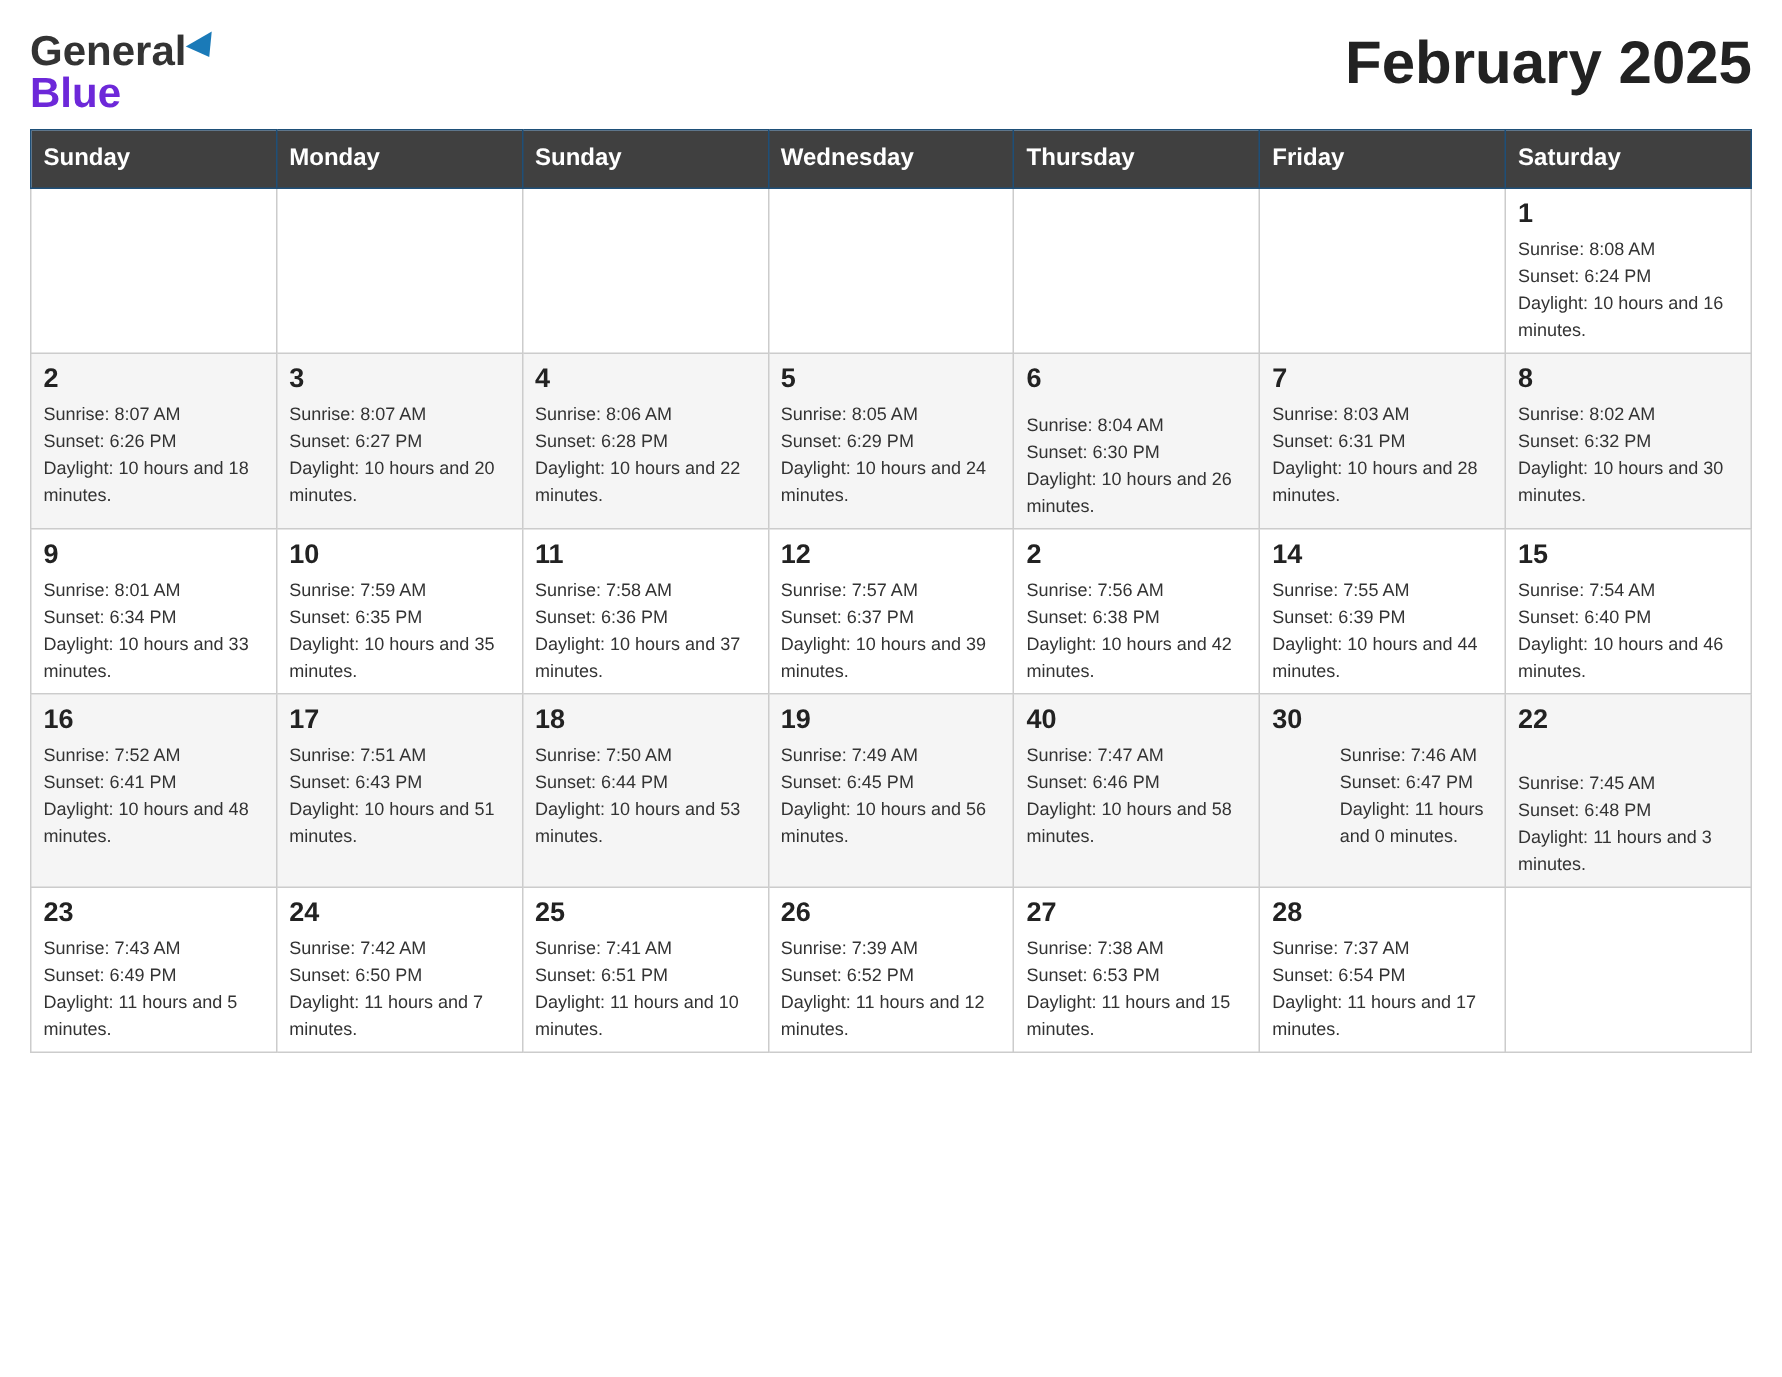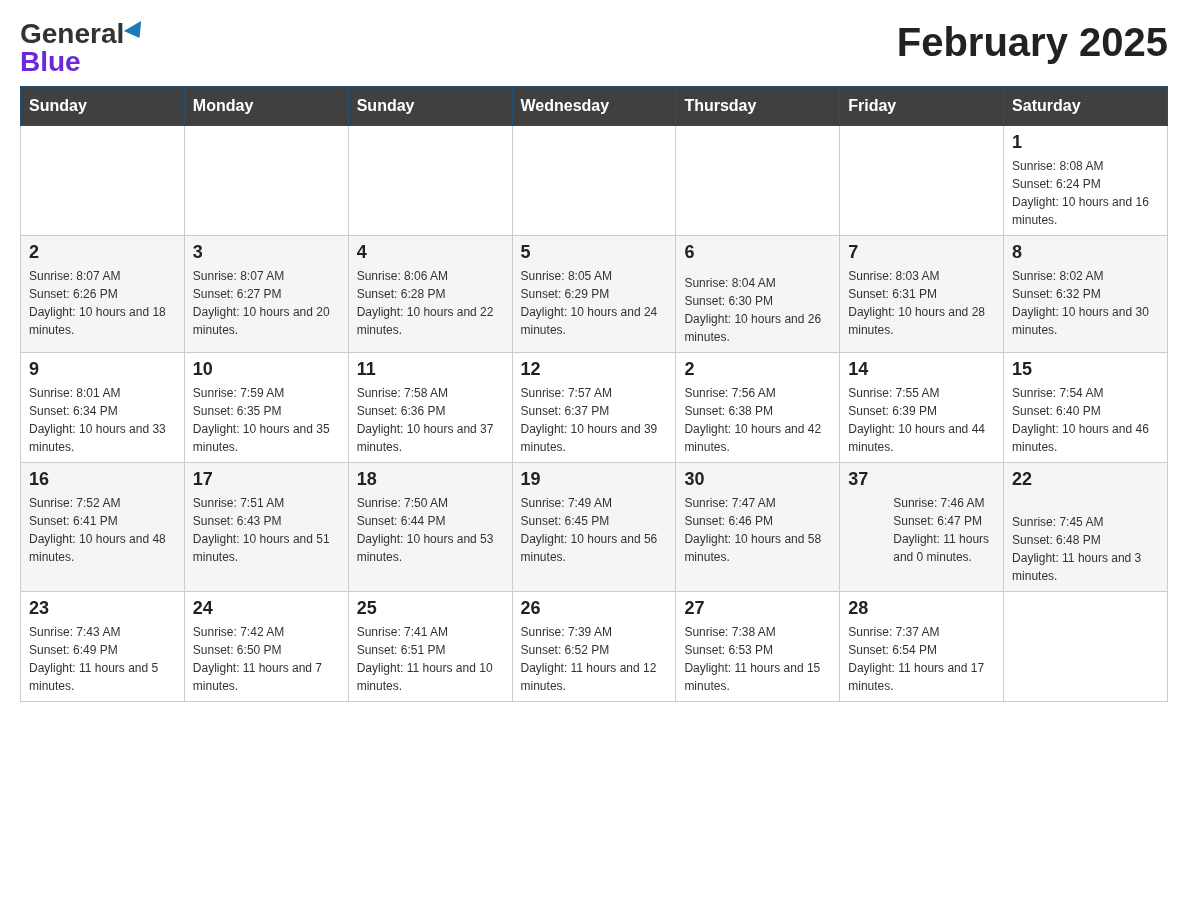--- a/index.html
+++ b/index.html
@@ -258,27 +258,27 @@
 Sunset: 6:44 PM
 Daylight: 10 hours and 53 minutes.</div>
         </td>
         <td>
           <span class="day-num">19</span>
           <div class="day-info" style="white-space: pre-line;">Sunrise: 7:49 AM
 Sunset: 6:45 PM
 Daylight: 10 hours and 56 minutes.</div>
         </td>
         <td>
-          <span class="day-num">30</span>
+          <span class="day-num">40</span>
           <div class="day-info" style="white-space: pre-line;">Sunrise: 7:47 AM
 Sunset: 6:46 PM
 Daylight: 10 hours and 58 minutes.</div>
         </td>
         <td>
-          <span class="day-num">37</span>
+          <span class="day-num">30</span>
           <div class="day-info" style="white-space: pre-line; margin-left: 45px;">Sunrise: 7:46 AM
 Sunset: 6:47 PM
 Daylight: 11 hours and 0 minutes.</div>
         </td>
         <td>
           <span class="day-num">22</span>
           <div class="day-info" style="white-space: pre-line; margin-top: 23px;">Sunrise: 7:45 AM
 Sunset: 6:48 PM
 Daylight: 11 hours and 3 minutes.</div>
         </td>

